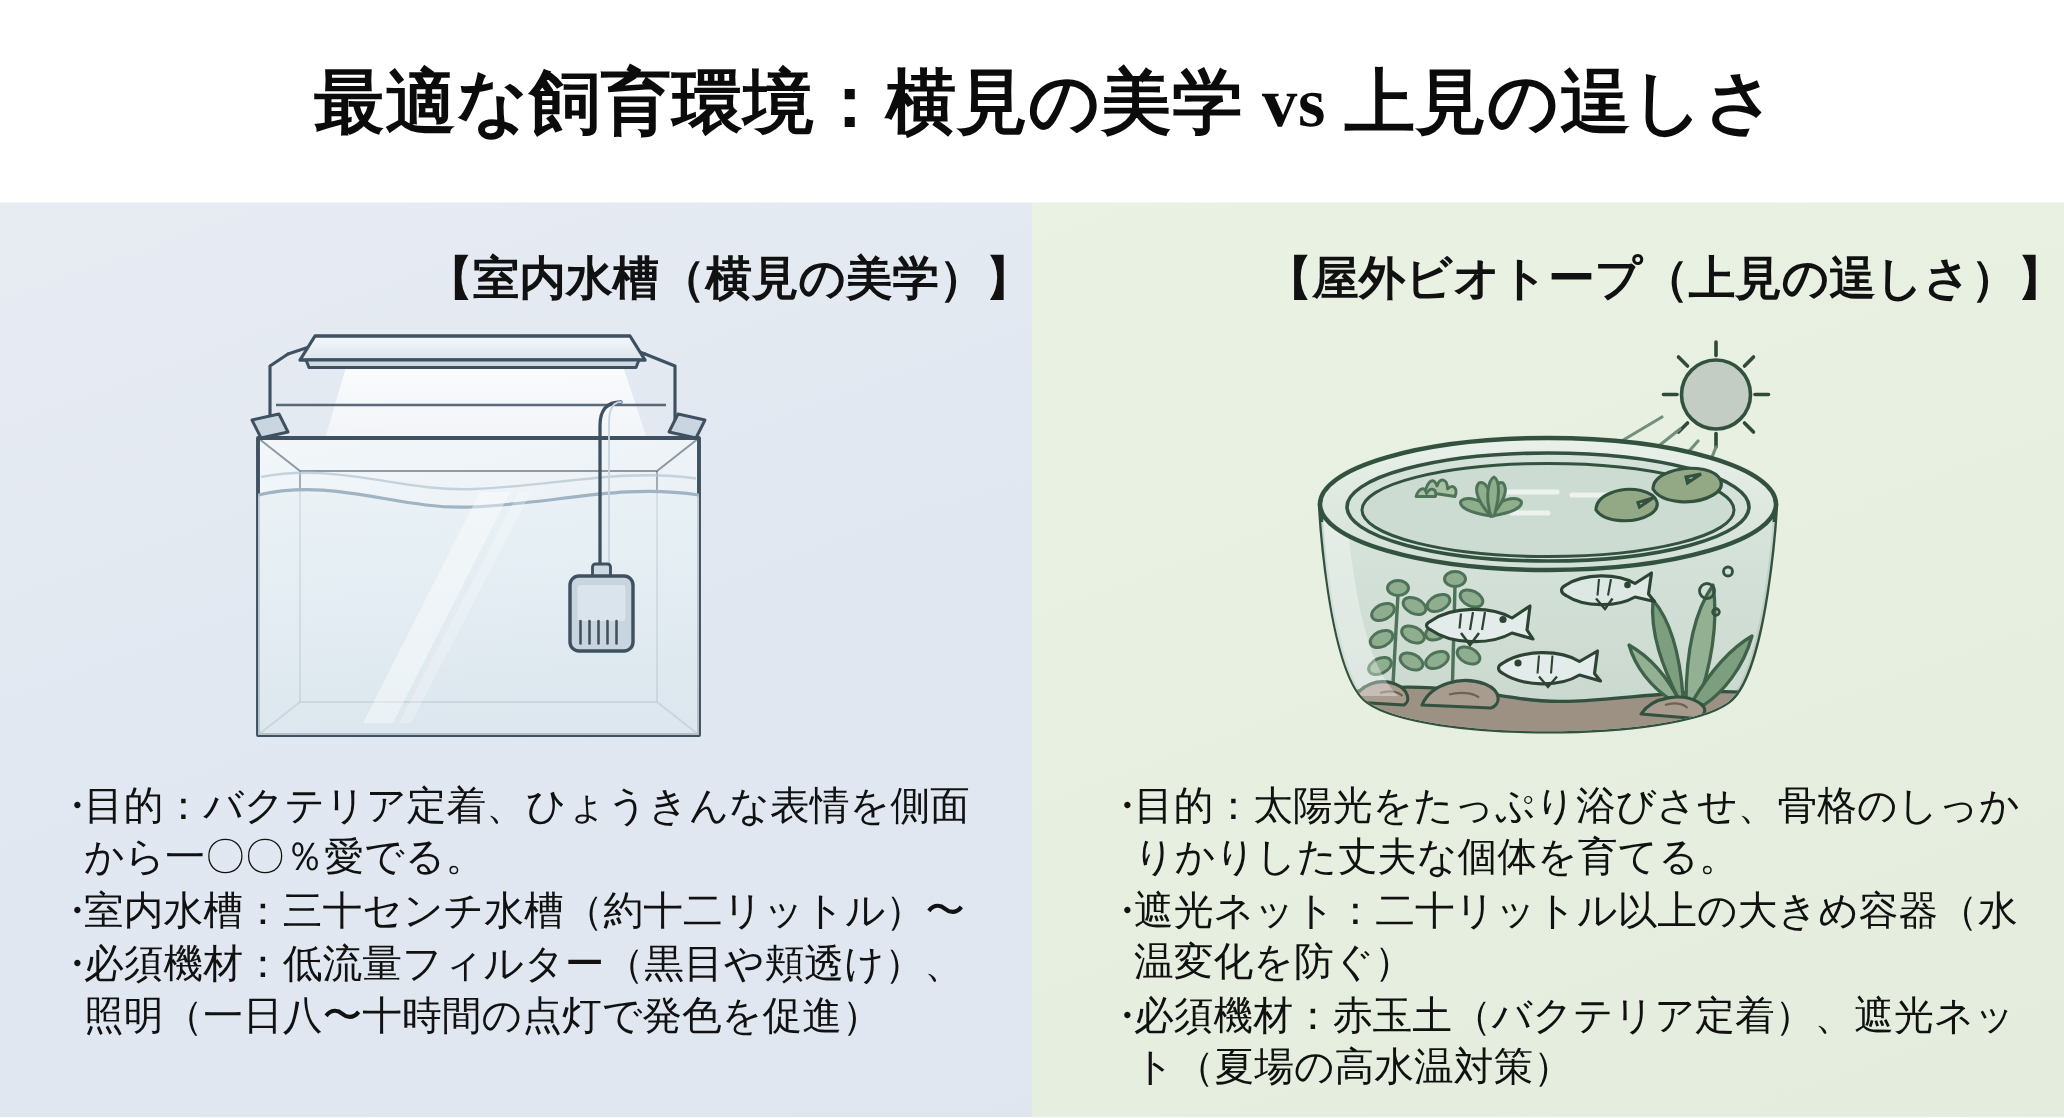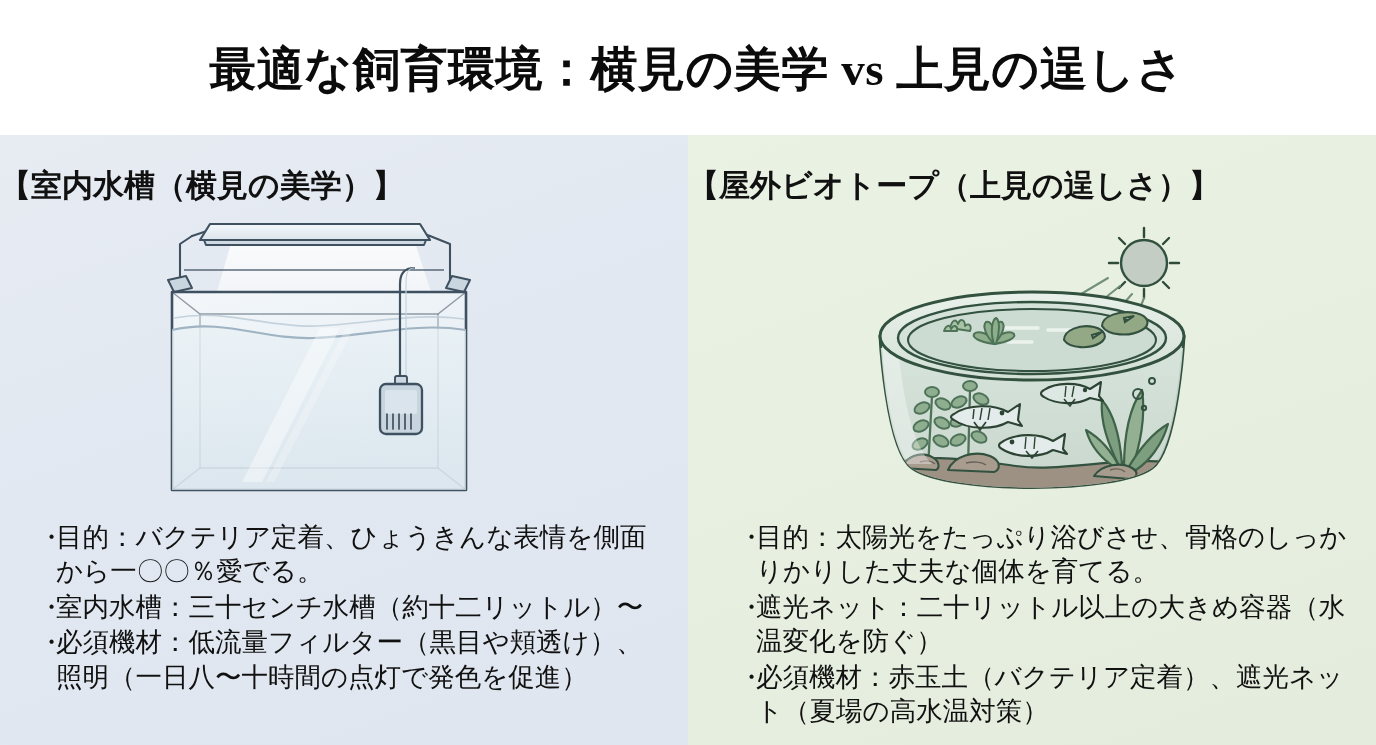--- a/index.html
+++ b/index.html
@@ -69,21 +69,21 @@
   .panel-right {
     width: 688px;
     background: linear-gradient(160deg, #eaf2e4 0%, #e6efe0 50%, #e4eddd 100%);
   }
 
   .panel-heading {
     position: absolute;
     left: 0;
     top: 30px;
     width: 100%;
-    text-align: left;
+    text-align: right;
     font-family: "Liberation Sans", "DejaVu Sans", sans-serif;
     font-size: 31px;
     font-weight: 700;
     color: #111111;
     letter-spacing: 0px;
     white-space: nowrap;
   }
 
   
   .illus {

